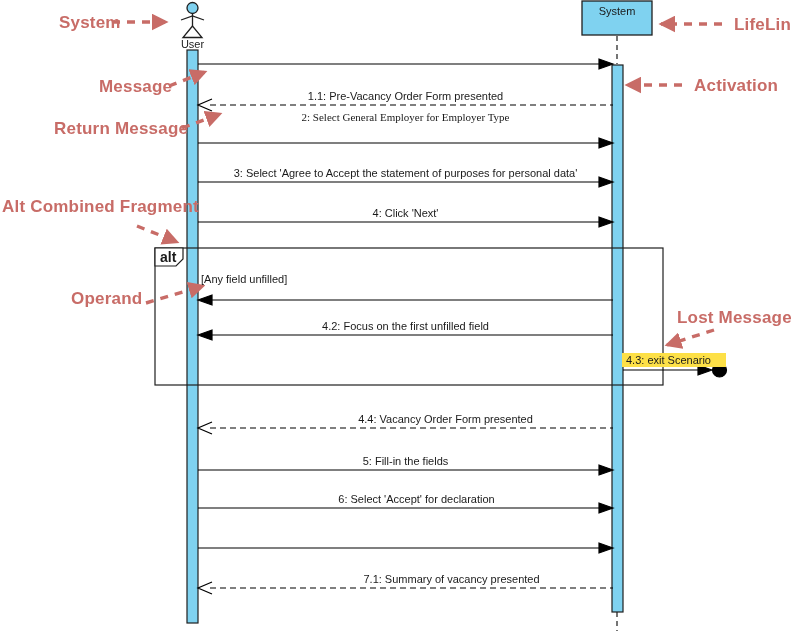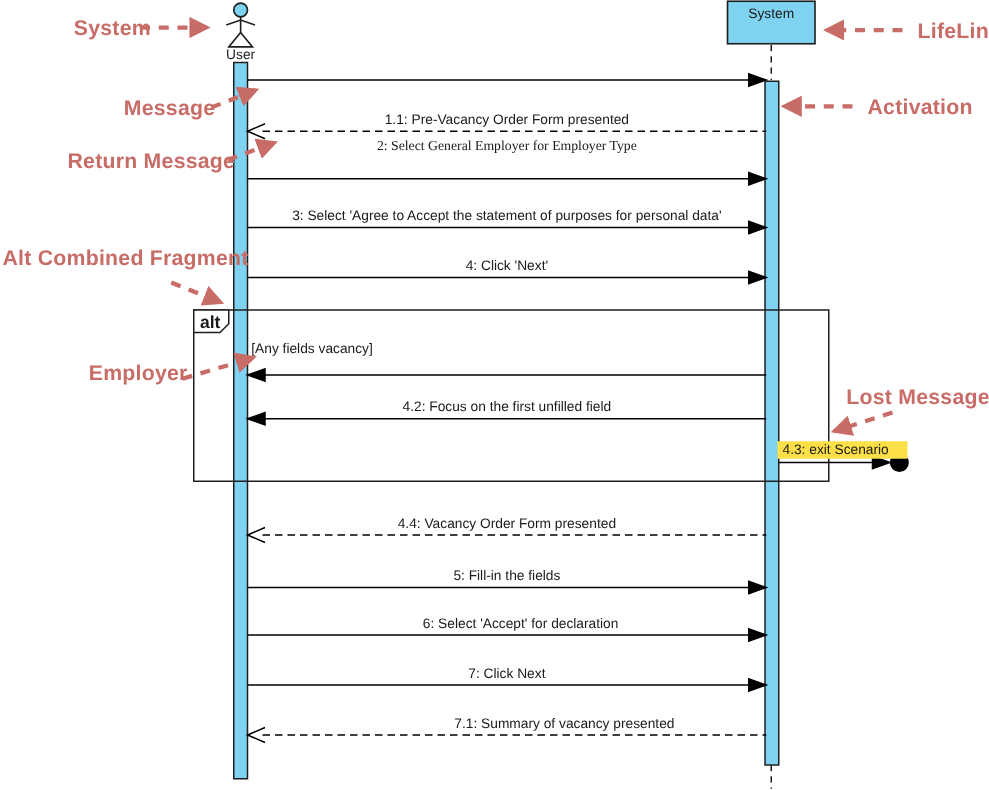--- a/index.html
+++ b/index.html
@@ -149,36 +149,35 @@
       <line x1="137" y1="226" x2="177" y2="242" marker-end="url(#pinkhead)"></line>
       <line x1="146" y1="303" x2="203" y2="286" marker-end="url(#pinkhead)"></line>
       <line x1="714" y1="330" x2="667" y2="345" marker-end="url(#pinkhead)"></line>
     </g>
   </svg>
 
   <div class="lbl head-label" style="left:170px;top:37px;width:45px;">User</div>
   <div class="lbl head-label" style="left:582px;top:4px;width:70px;">System</div>
 
   <div class="lbl alt-op" style="left:160px;top:250px;">alt</div>
-  <div class="lbl" style="left:201px;top:272px;">[Any fields vacancy]</div>
+  <div class="lbl" style="left:201px;top:272px;">[Any field unfilled]</div>
 
   <div class="lbl msg-label" style="top:89px;">1.1: Pre-Vacancy Order Form presented</div>
   <div class="lbl msg-label" style="top:110px;font-family:Liberation Serif, serif;">2: Select General Employer for Employer Type</div>
   <div class="lbl msg-label" style="top:166px;">3: Select 'Agree to Accept the statement of purposes for personal data'</div>
   <div class="lbl msg-label" style="top:206px;">4: Click 'Next'</div>
   <div class="lbl msg-label" style="top:319px;">4.2: Focus on the first unfilled field</div>
   <div class="lbl lost-label" style="left:622px;top:353px;width:96px;">4.3: exit Scenario</div>
-  <div class="lbl msg-label" style="top:412px;">4.4: Vacancy Order Form presented</div>
+  <div class="lbl msg-label" style="top:412px;padding-left:40px;">4.4: Vacancy Order Form presented</div>
   <div class="lbl msg-label" style="top:454px;">5: Fill-in the fields</div>
   <div class="lbl msg-label" style="top:492px;padding-left:11px;">6: Select 'Accept' for declaration</div>
-  <div class="lbl msg-label" style="top:532px;">7: Click Next</div>
   <div class="lbl msg-label" style="top:572px;margin-left:46px;">7.1: Summary of vacancy presented</div>
 
   <div class="ann" style="left:59px;top:14px;">System</div>
   <div class="ann" style="left:734px;top:16px;">LifeLine</div>
   <div class="ann" style="left:99px;top:78px;">Message</div>
   <div class="ann" style="left:694px;top:77px;">Activation</div>
   <div class="ann" style="left:54px;top:120px;">Return Message</div>
   <div class="ann" style="left:2px;top:198px;">Alt Combined Fragment</div>
-  <div class="ann" style="left:71px;top:290px;">Employer</div>
+  <div class="ann" style="left:71px;top:290px;">Operand</div>
   <div class="ann" style="left:677px;top:309px;">Lost Message</div>
 
 </div>
 
 </body></html>

